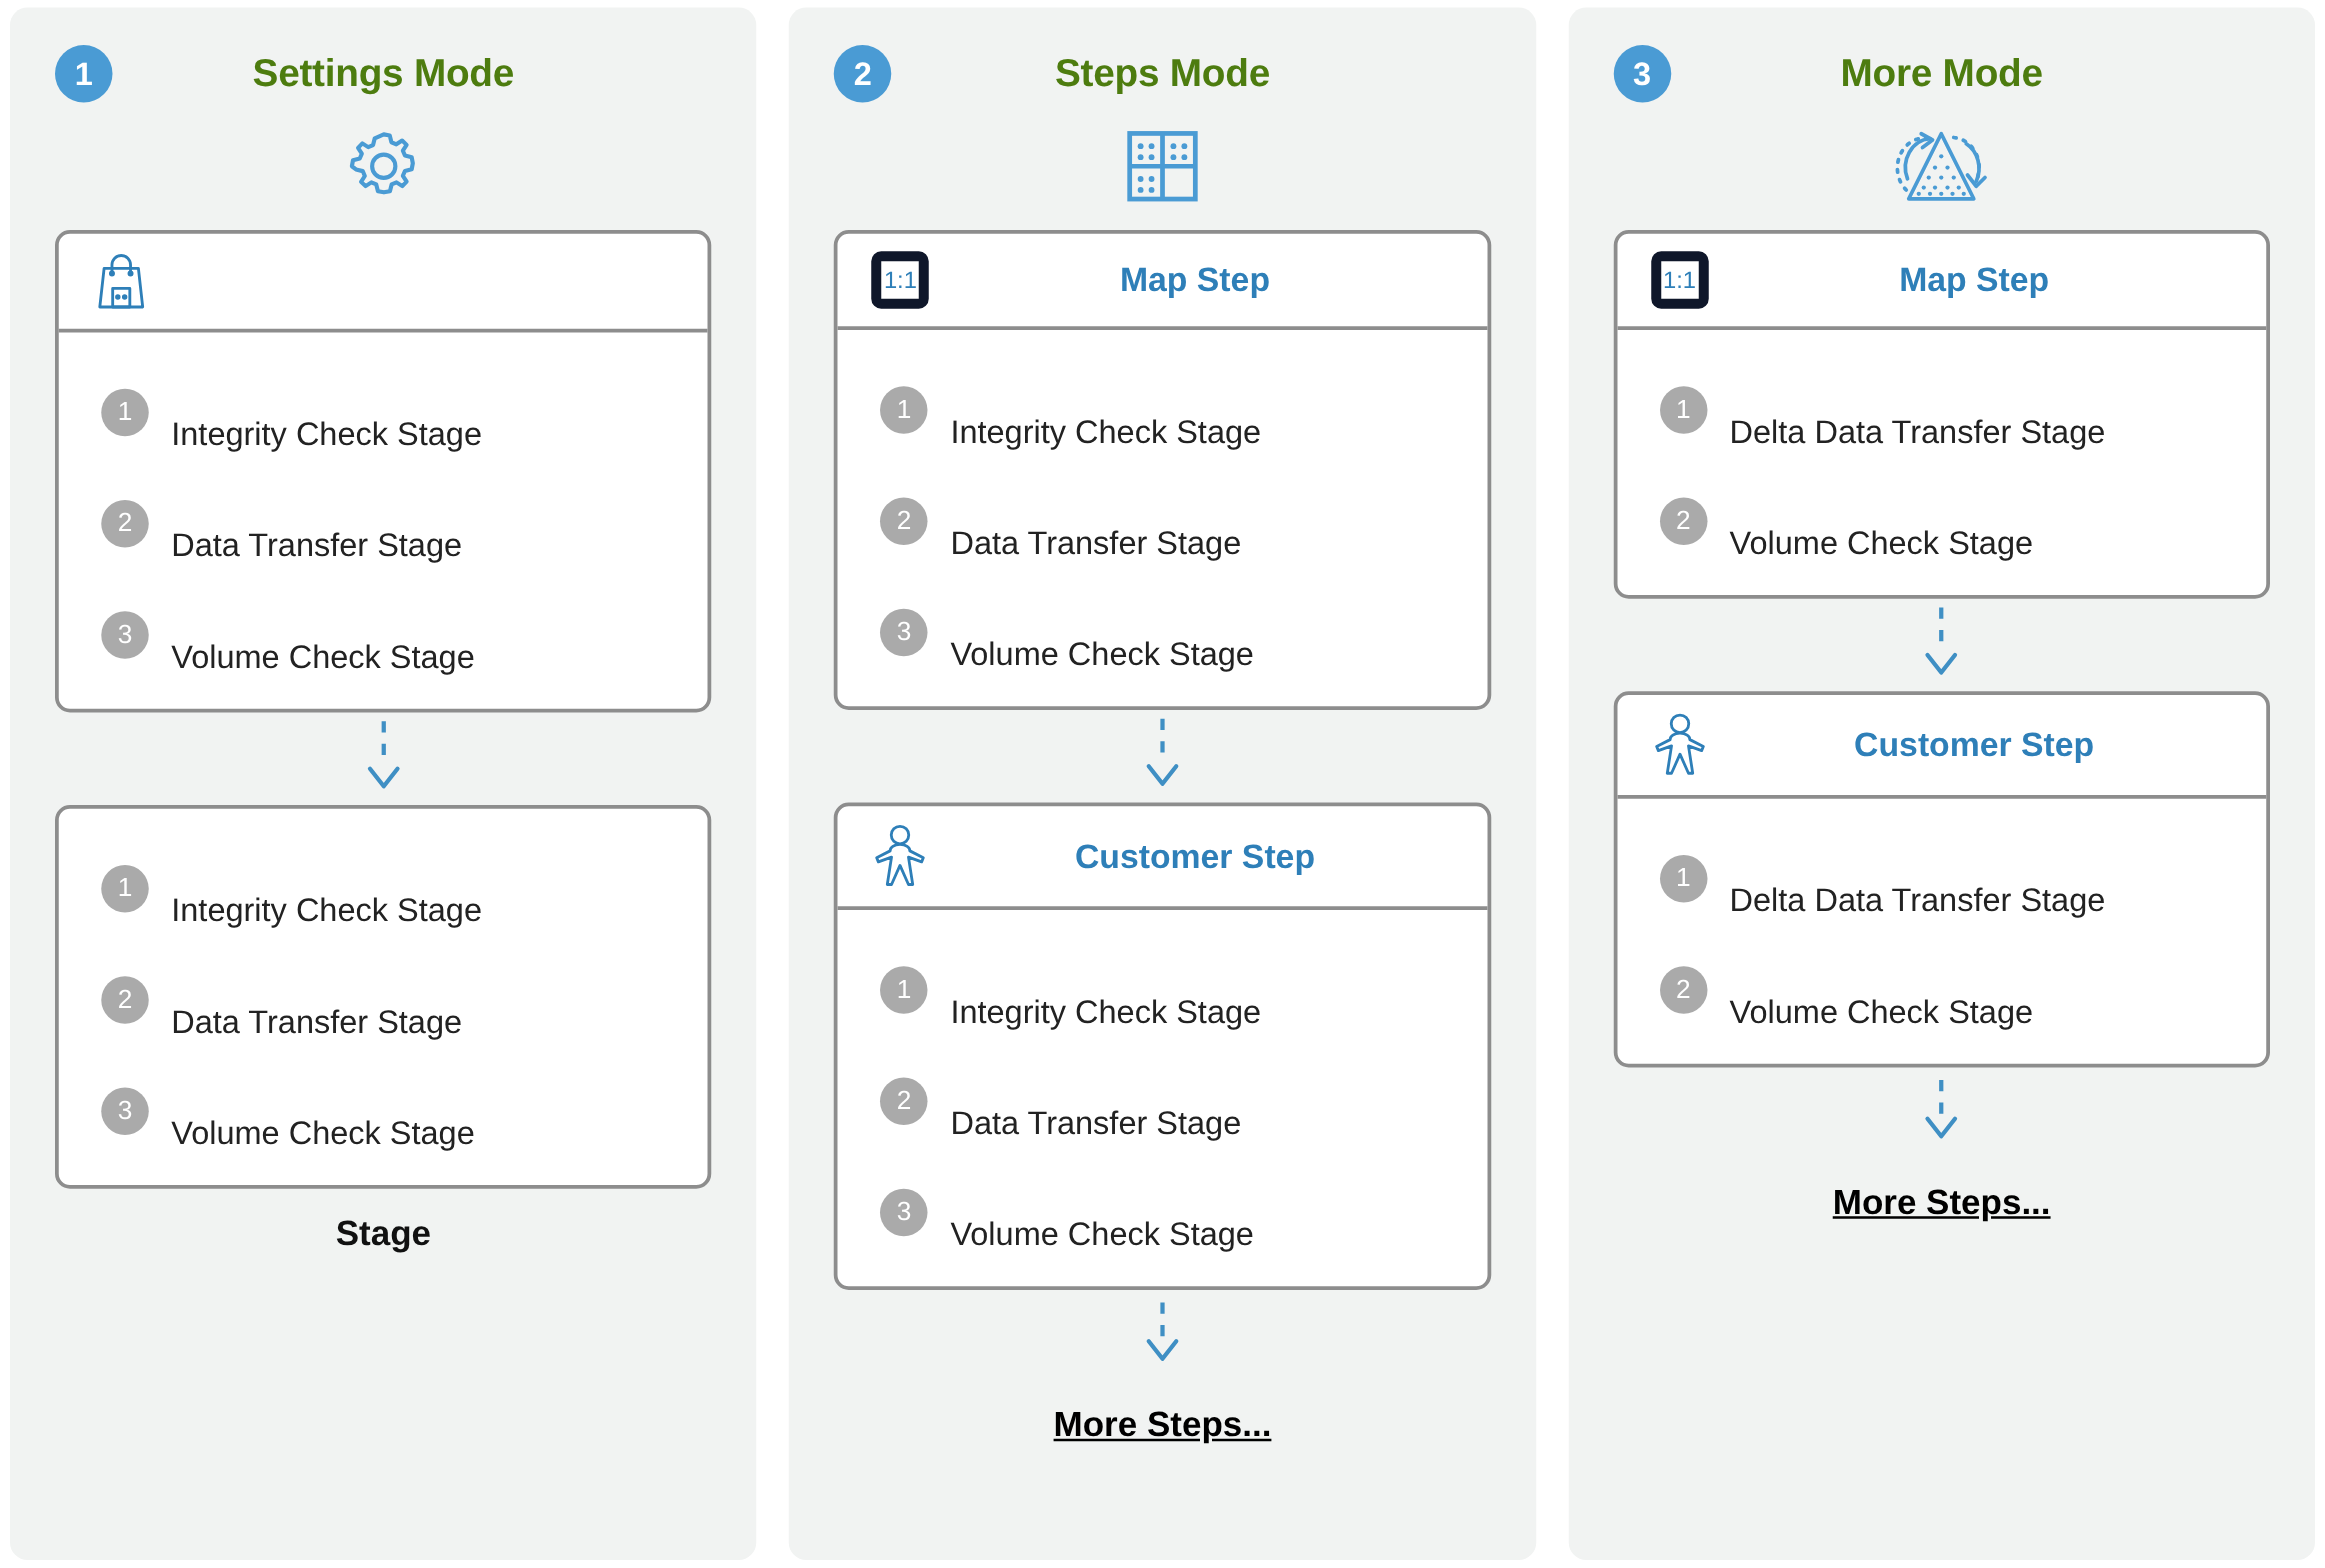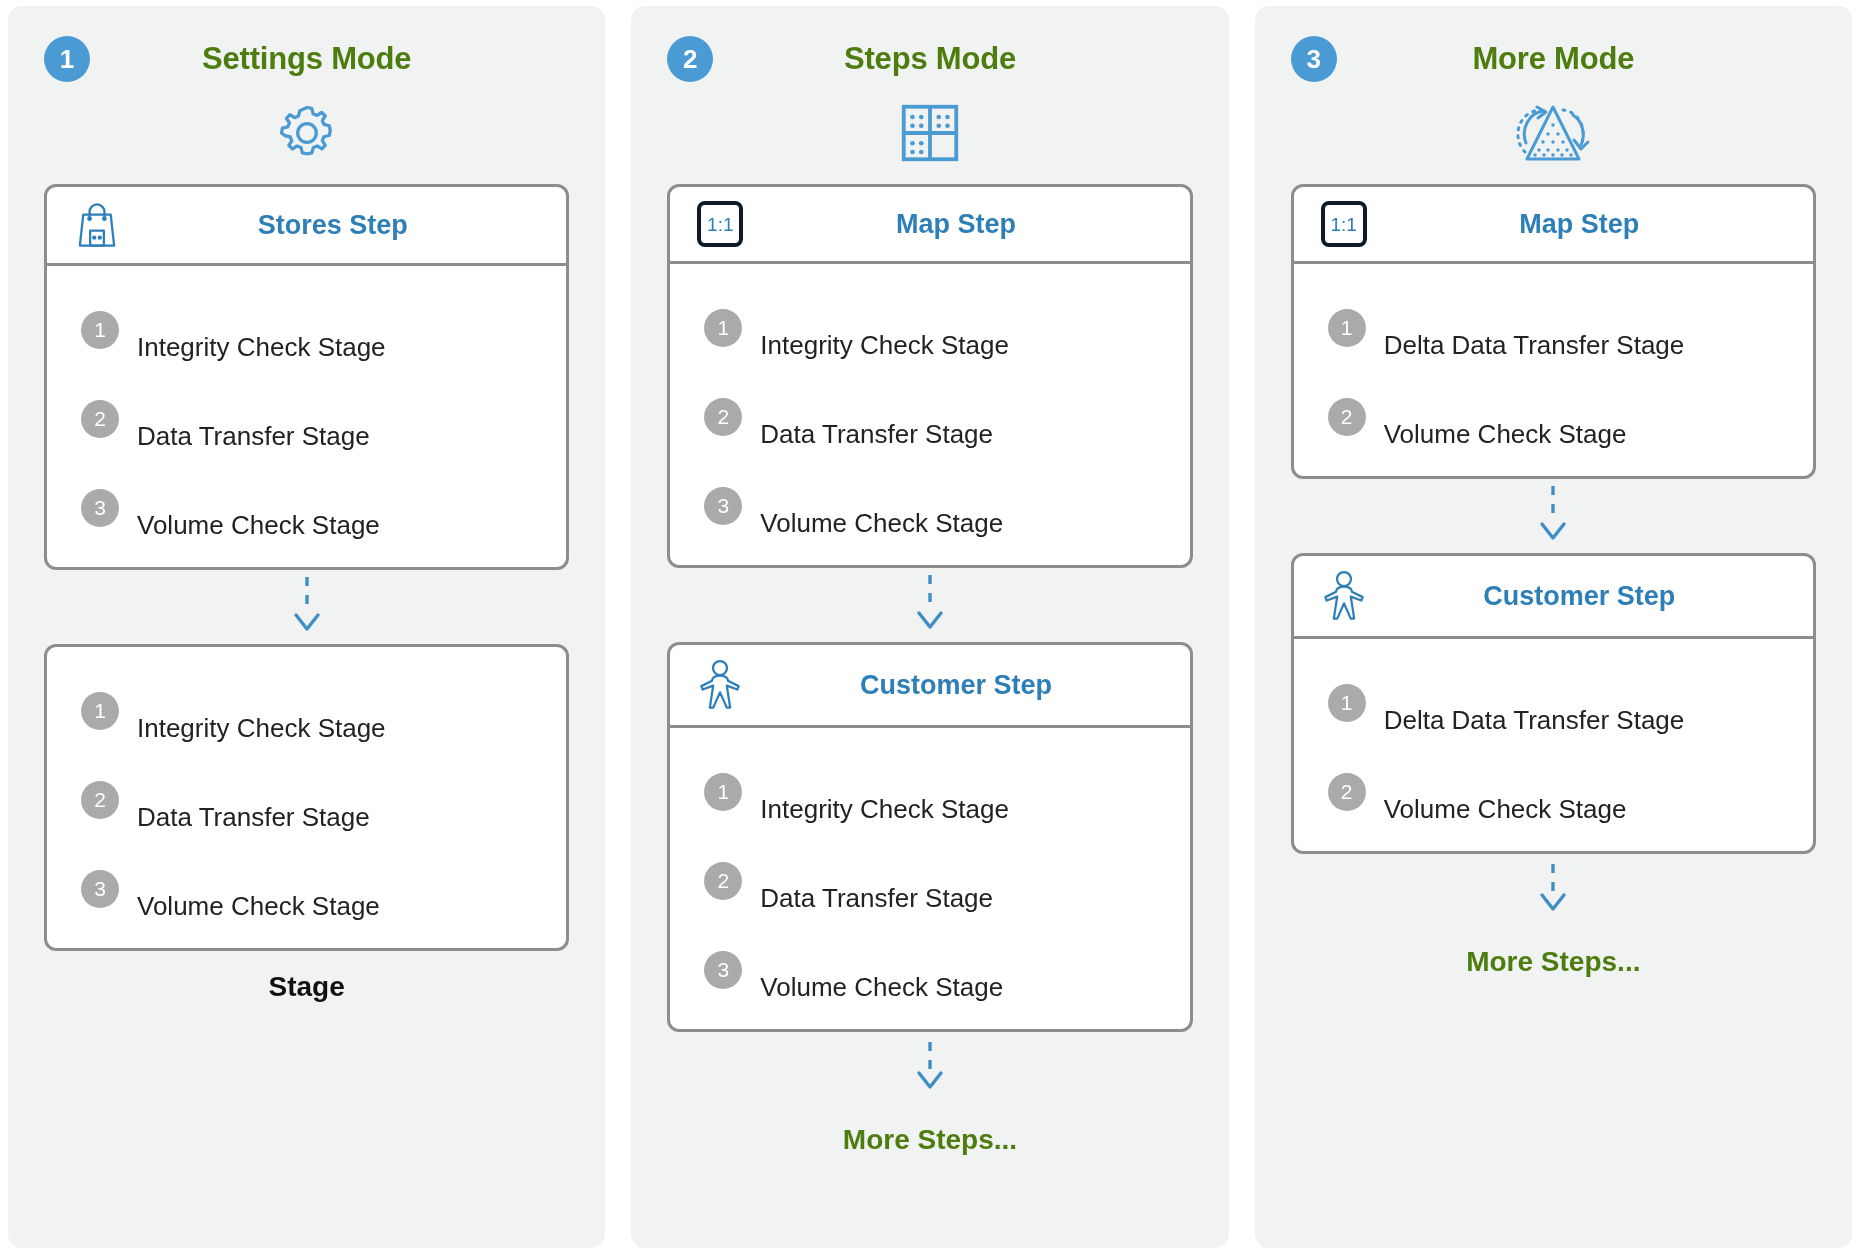--- a/index.html
+++ b/index.html
@@ -161,30 +161,31 @@
     font-size: 28px;
   }
 
   .footer.done {
     font-weight: bold;
     color: #111111;
   }
 
   .footer.more {
     font-weight: bold;
-    color: #4d7c0f;
+    color: #000000;
+    text-decoration: underline;
   }
 
   .spacer { flex: 1 1 auto; }
 
   
   .ratio-badge {
     width: 46px;
     height: 46px;
-    border: 4px solid #0f172a;
+    border: 8px solid #0f172a;
     border-radius: 8px;
     display: flex;
     align-items: center;
     justify-content: center;
     font-size: 19px;
     color: #2e7fb8;
     line-height: 1;
   }
 </style>
 </head>
@@ -210,21 +211,20 @@
           <svg width="46" height="48" viewBox="0 0 40 42" fill="none" stroke="#2e7fb8" stroke-width="2" stroke-linejoin="round">
             <path d="M8 12h24l3 27H5z"></path>
             <path d="M13.5 14V9.5a6.5 6.5 0 0113 0V14"></path>
             <circle cx="13.5" cy="15.5" r="1.1" fill="#2e7fb8"></circle>
             <circle cx="26.5" cy="15.5" r="1.1" fill="#2e7fb8"></circle>
             <rect x="14" y="26" width="12" height="13"></rect>
             <circle cx="17.6" cy="32" r="0.9" fill="#2e7fb8"></circle>
             <circle cx="22.4" cy="32" r="0.9" fill="#2e7fb8"></circle>
           </svg>
         </span>
-        <span class="card-title">Stores Step</span>
       </div>
       <div class="card-body">
         <div class="stage">
           <span class="stage-num">1</span>
           <span class="stage-label">Integrity Check Stage</span>
         </div>
         <div class="stage">
           <span class="stage-num">2</span>
           <span class="stage-label">Data Transfer Stage</span>
         </div>

